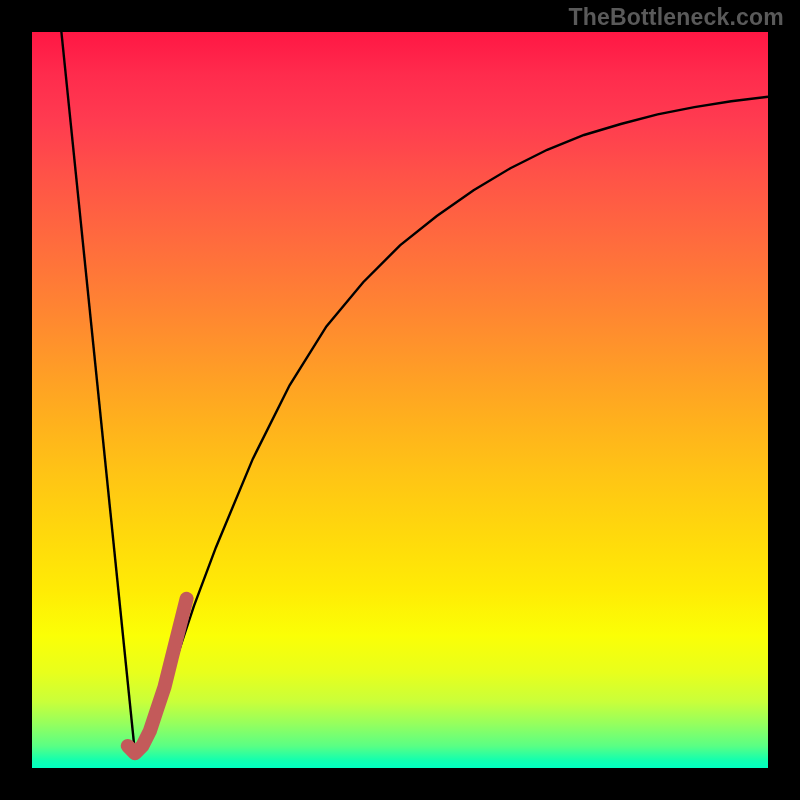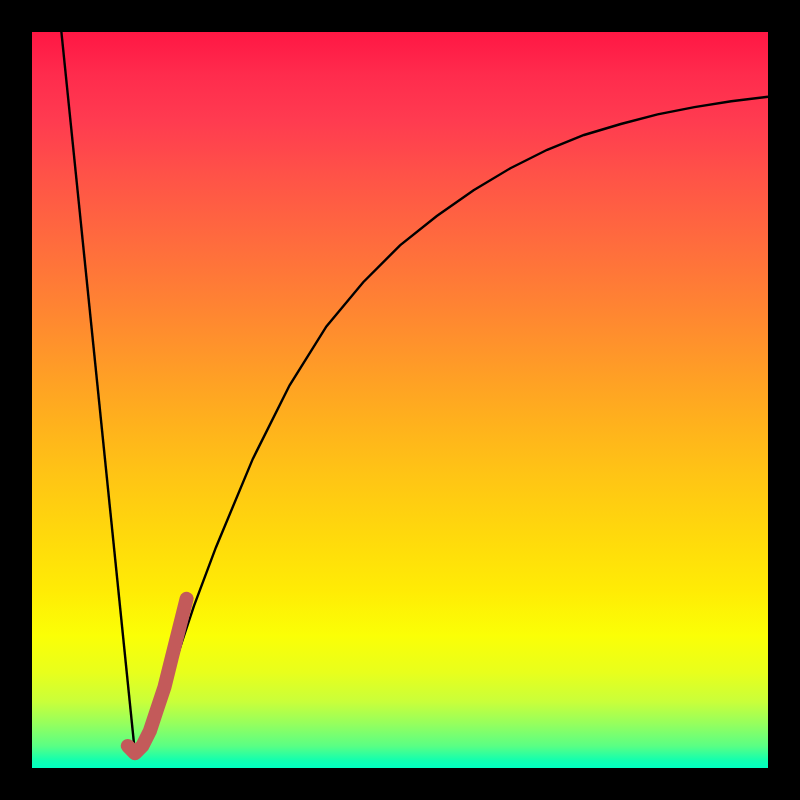--- a/index.html
+++ b/index.html
@@ -62,20 +62,21 @@
     top: 0;
     width: 736px;
     height: 736px;
     overflow: visible;
   }
 </style>
 </head>
 <body>
 
 <div class="frame">
+  <div class="watermark">TheBottleneck.com</div>
 
   <div class="plot-area">
     <svg class="curves" viewBox="0 0 736 736">
       <path d="M29.4 0.0 L103.0 721.3 " id="path-left" stroke="#000000" stroke-width="2.4" fill="none"></path>
       <path d="M103.0 721.3 L117.8 699.2 L132.5 662.4 L147.2 618.2 L161.9 574.1 L184.0 515.2 L220.8 426.9 L257.6 353.3 L294.4 294.4 L331.2 250.2 L368.0 213.4 L404.8 184.0 L441.6 158.2 L478.4 136.2 L515.2 117.8 L552.0 103.0 L588.8 92.0 L625.6 82.4 L662.4 75.1 L699.2 69.2 L736.0 64.8 " id="path-right" stroke="#000000" stroke-width="2.4" fill="none"></path>
       <path d="M95.7 713.9 L103.0 721.3 L110.4 713.9 L117.8 699.2 L125.1 677.1 L132.5 655.0 L139.8 625.6 L147.2 596.2 L154.6 566.7 " id="path-thick" stroke="#c35a5a" stroke-width="14" fill="none" stroke-linecap="round" stroke-linejoin="round"></path>
     </svg>
   </div>
 </div>
 

